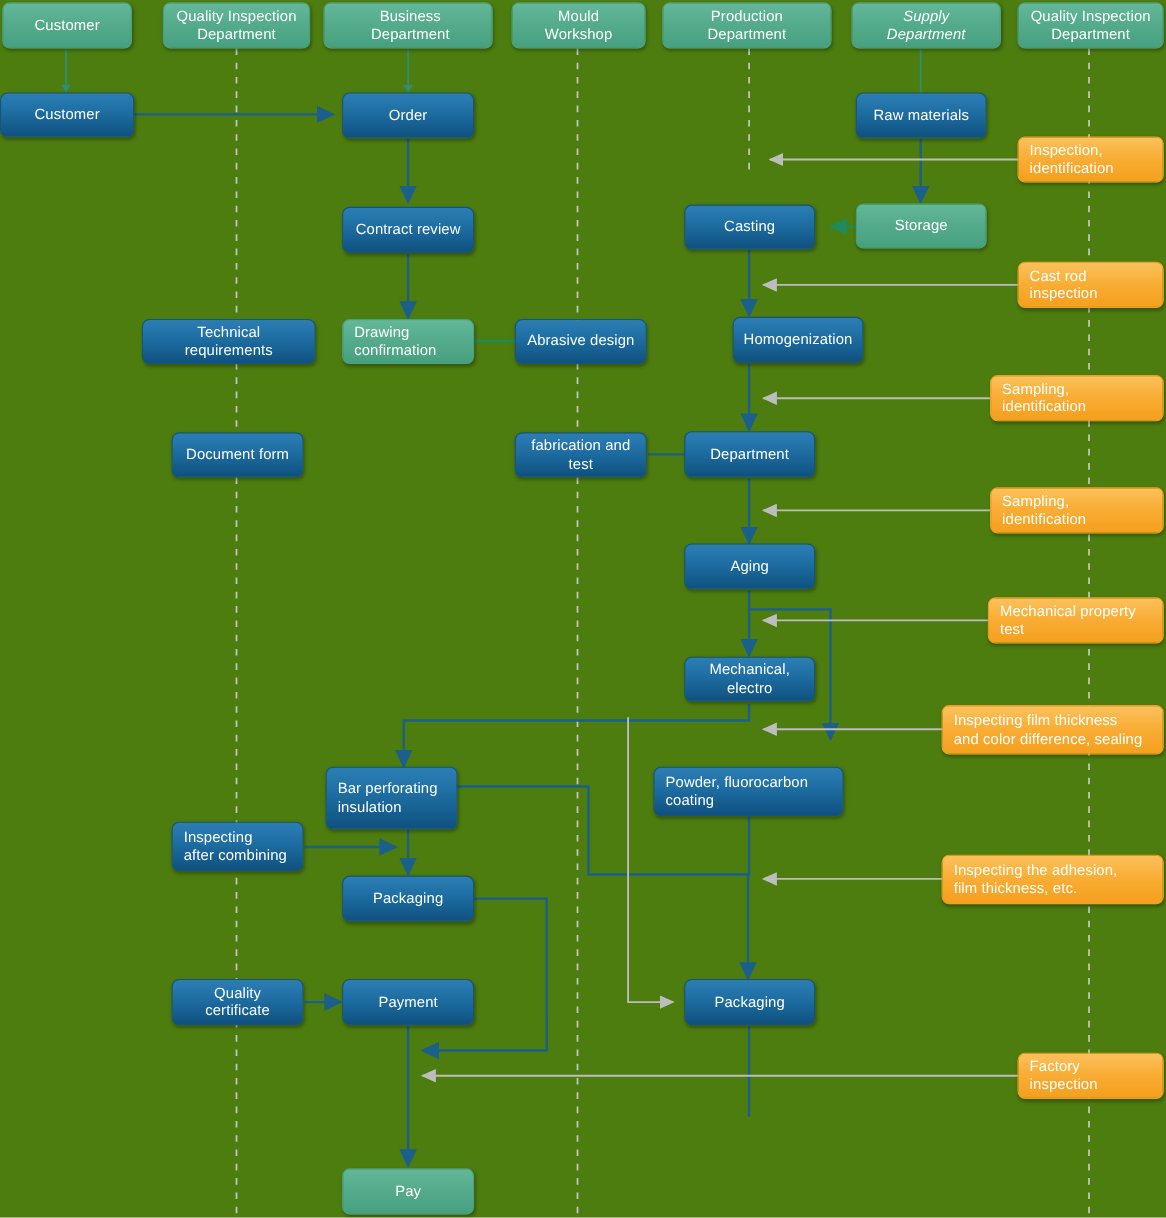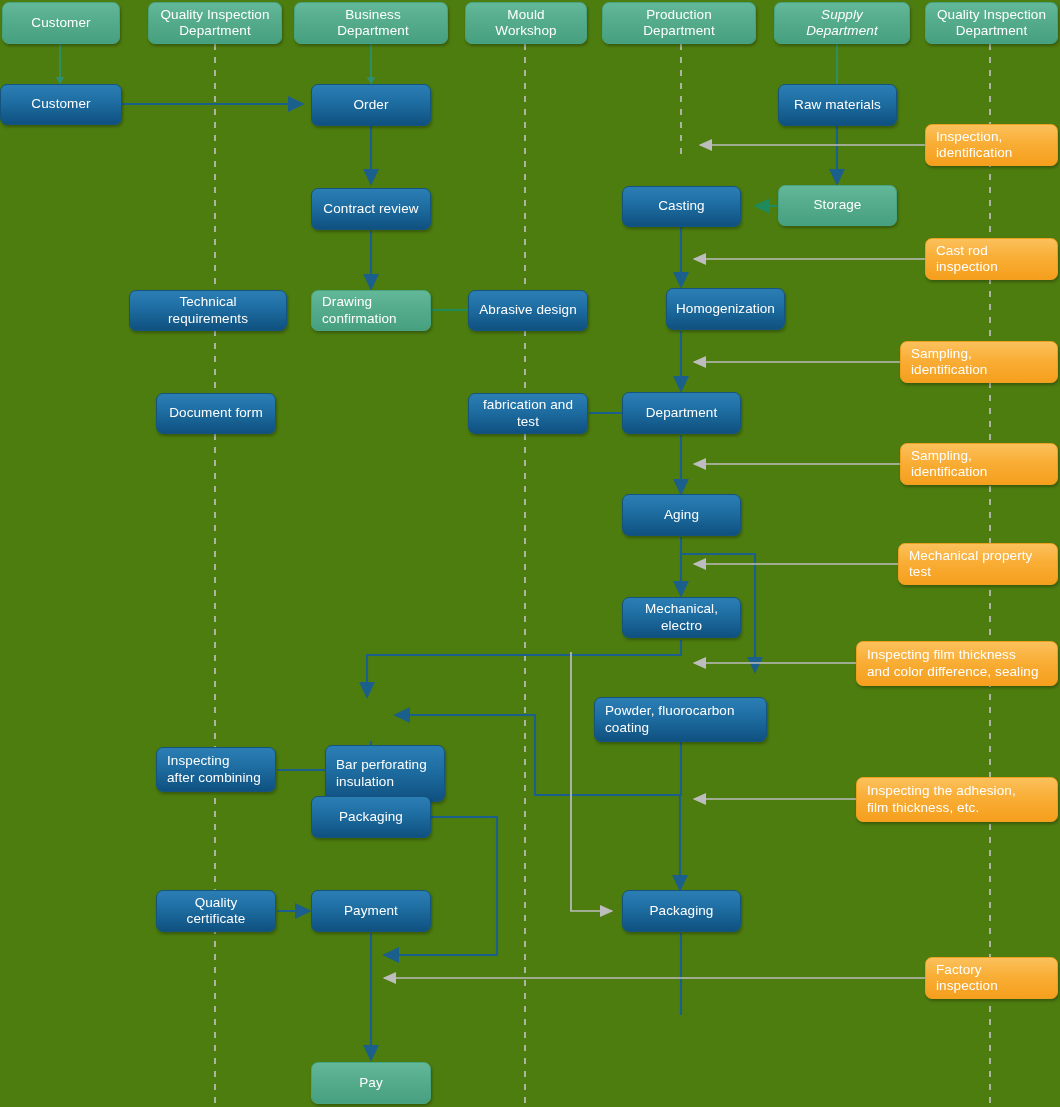--- a/index.html
+++ b/index.html
@@ -145,21 +145,21 @@
 
   <div class="node blue center" style="left:622px;top:186px;width:119px;height:41px;">Casting</div>
   <div class="node blue center" style="left:622px;top:288px;width:119px;height:42px;margin-left:44px;">Homogenization</div>
   <div class="node blue center" style="left:622px;top:392px;width:119px;height:42px;">Department</div>
   <div class="node blue center" style="left:622px;top:494px;width:119px;height:42px;">Aging</div>
   <div class="node blue center" style="left:622px;top:597px;width:119px;height:41px;">Mechanical, electro</div>
   <div class="node blue left" style="left:594px;top:697px;width:173px;height:45px;">Powder, fluorocarbon
 coating</div>
   <div class="node blue center" style="left:622px;top:890px;width:119px;height:42px;">Packaging</div>
 
-  <div class="node blue left" style="left:325px;top:697px;width:120px;height:57px;margin-top:48px;">Bar perforating
+  <div class="node blue left" style="left:296px;top:697px;width:120px;height:57px;">Bar perforating
 insulation</div>
   <div class="node blue left" style="left:156px;top:747px;width:120px;height:45px;">Inspecting
 after combining</div>
   <div class="node blue center" style="left:311px;top:796px;width:120px;height:42px;">Packaging</div>
   <div class="node blue center" style="left:156px;top:890px;width:120px;height:42px;">Quality certificate</div>
   <div class="node blue center" style="left:311px;top:890px;width:120px;height:42px;">Payment</div>
   <div class="node green center" style="left:311px;top:1062px;width:120px;height:42px;">Pay</div>
 
   <div class="node orange left" style="left:925px;top:124px;width:133px;height:42px;">Inspection,
 identification</div>

